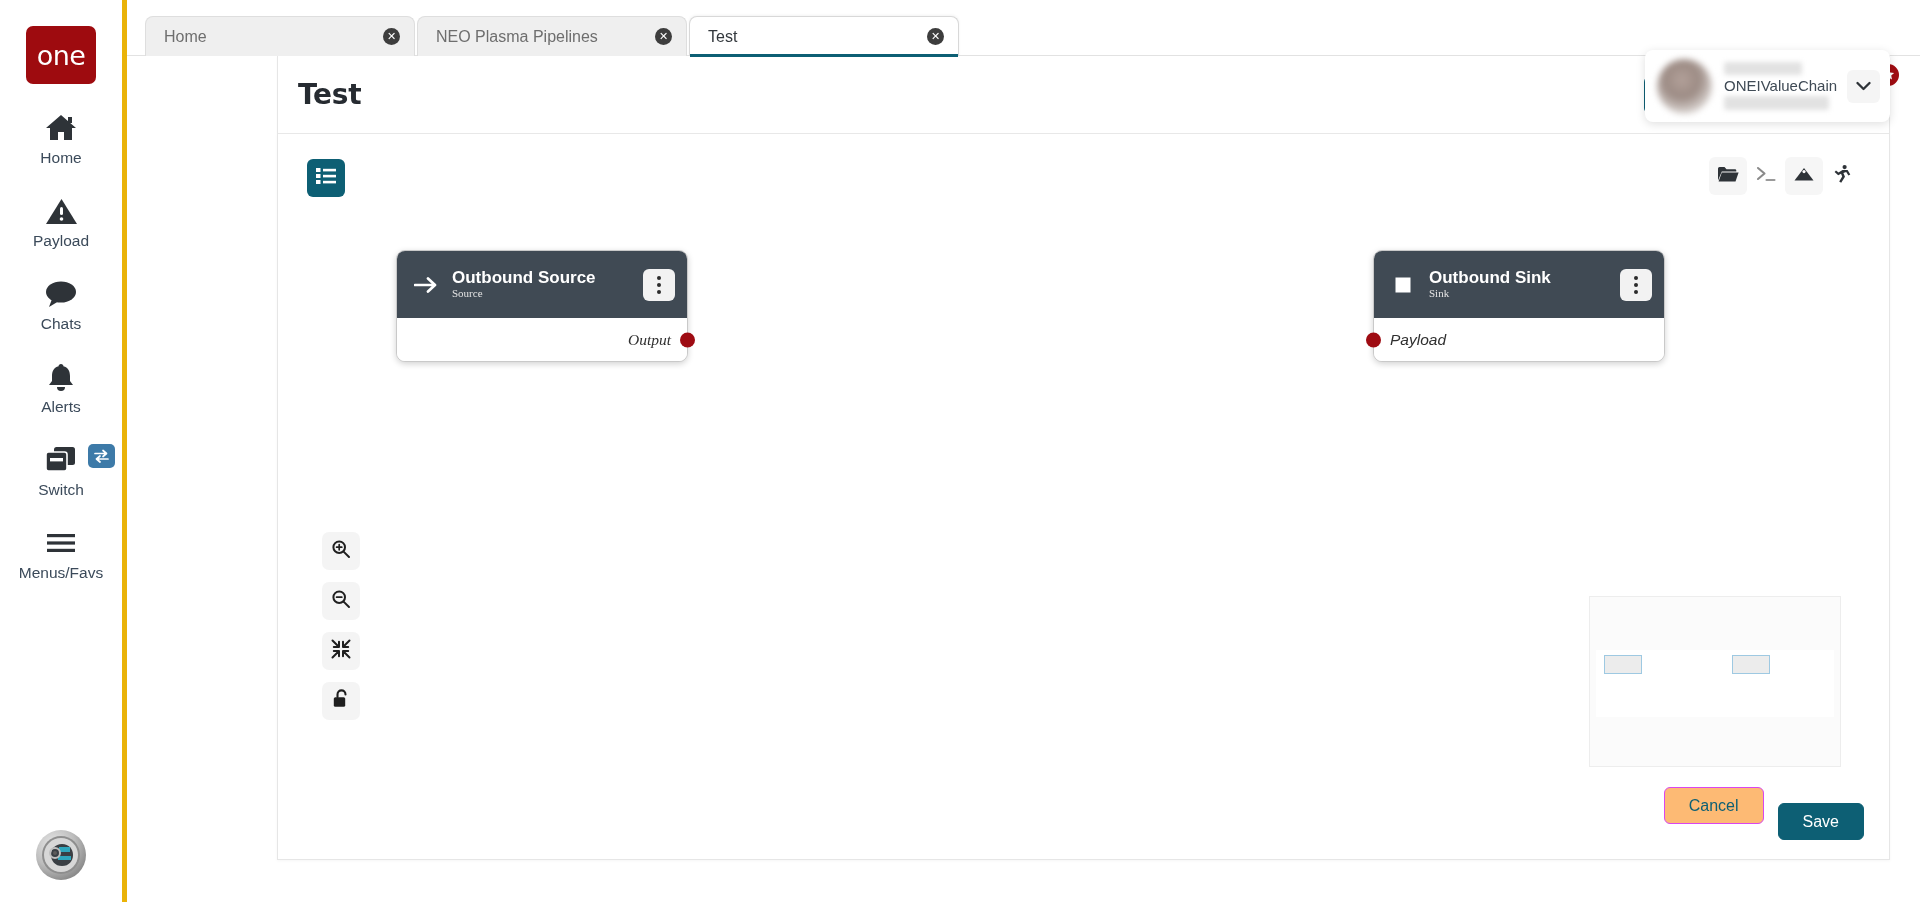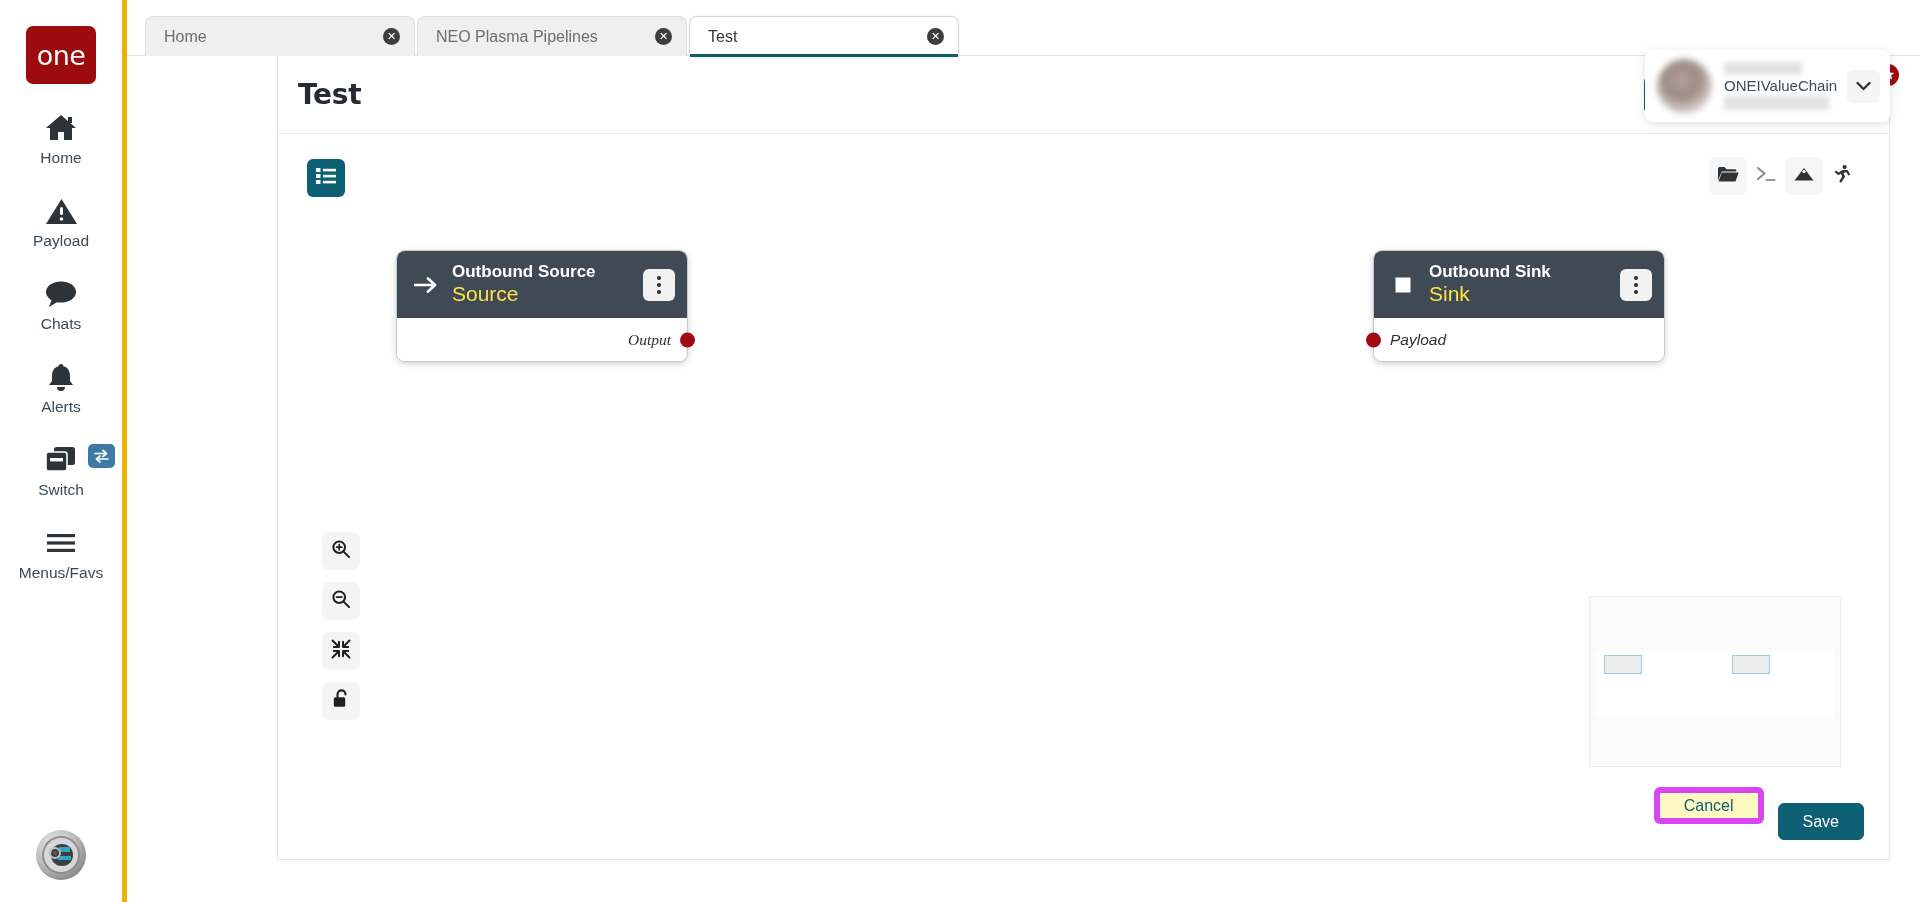--- a/index.html
+++ b/index.html
@@ -217,21 +217,21 @@
     background: #404a54;
     border-radius: 8px 8px 0 0;
     height: 67px;
     display: flex; align-items: center;
     padding: 0 12px 0 16px;
     gap: 13px;
   }
   .node-glyph { width: 26px; display: flex; align-items: center; justify-content: center; flex: 0 0 26px; }
   .node-text { flex: 1; min-width: 0; }
   .node-title { color: #ffffff; font-size: 17px; font-weight: bold; line-height: 1.15; white-space: nowrap; }
-  .node-sub { color: #fde047; font-size: 21px; line-height: 1.25; }
+  .node-sub { color: #e5e5e5; font-size: 11px; line-height: 1.25; font-family: Liberation Serif, serif; }
   .kebab {
     width: 32px; height: 32px; border-radius: 6px; background: #f2f2f2;
     display: flex; flex-direction: column; align-items: center; justify-content: center; gap: 3px;
     cursor: pointer; flex: 0 0 32px;
   }
   .kebab i { width: 4px; height: 4px; border-radius: 50%; background: #2b2b2b; display: block; }
   .node-port-row {
     height: 43px; display: flex; align-items: center;
     position: relative; padding: 0 16px;
     background: #ffffff;
@@ -261,21 +261,21 @@
     position: absolute; right: 56px; bottom: 62px;
     display: flex; align-items: center; gap: 14px;
     z-index: 4;
   }
   .btn {
     height: 37px; border-radius: 6px; padding: 0 24px;
     font-size: 16px; cursor: pointer;
     display: flex; align-items: center; justify-content: center;
     font-family: "Liberation Sans", sans-serif;
   }
-  .btn-cancel { background: #fef9c3; color: #0d5f74; border: 6px solid #d946ef; min-width: 98px; }
+  .btn-cancel { background: #fdba74; color: #0d5f74; border: 1px solid #d946ef; min-width: 98px; }
   .btn-save { background: #0d5f74; color: #ffffff; border: 1px solid #0d5f74; min-width: 80px; margin-top: 32px; }
 </style>
 </head>
 <body>
 
 <div class="app">
 
   <div class="sidebar">
     <div class="brand">
       <span>one</span>

